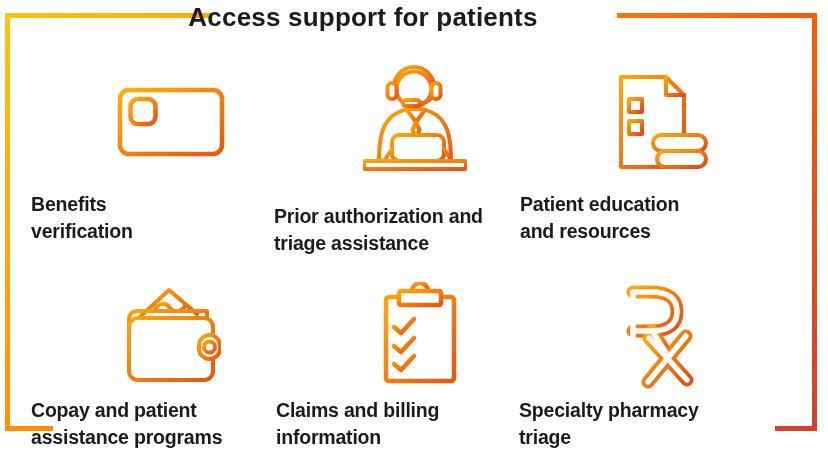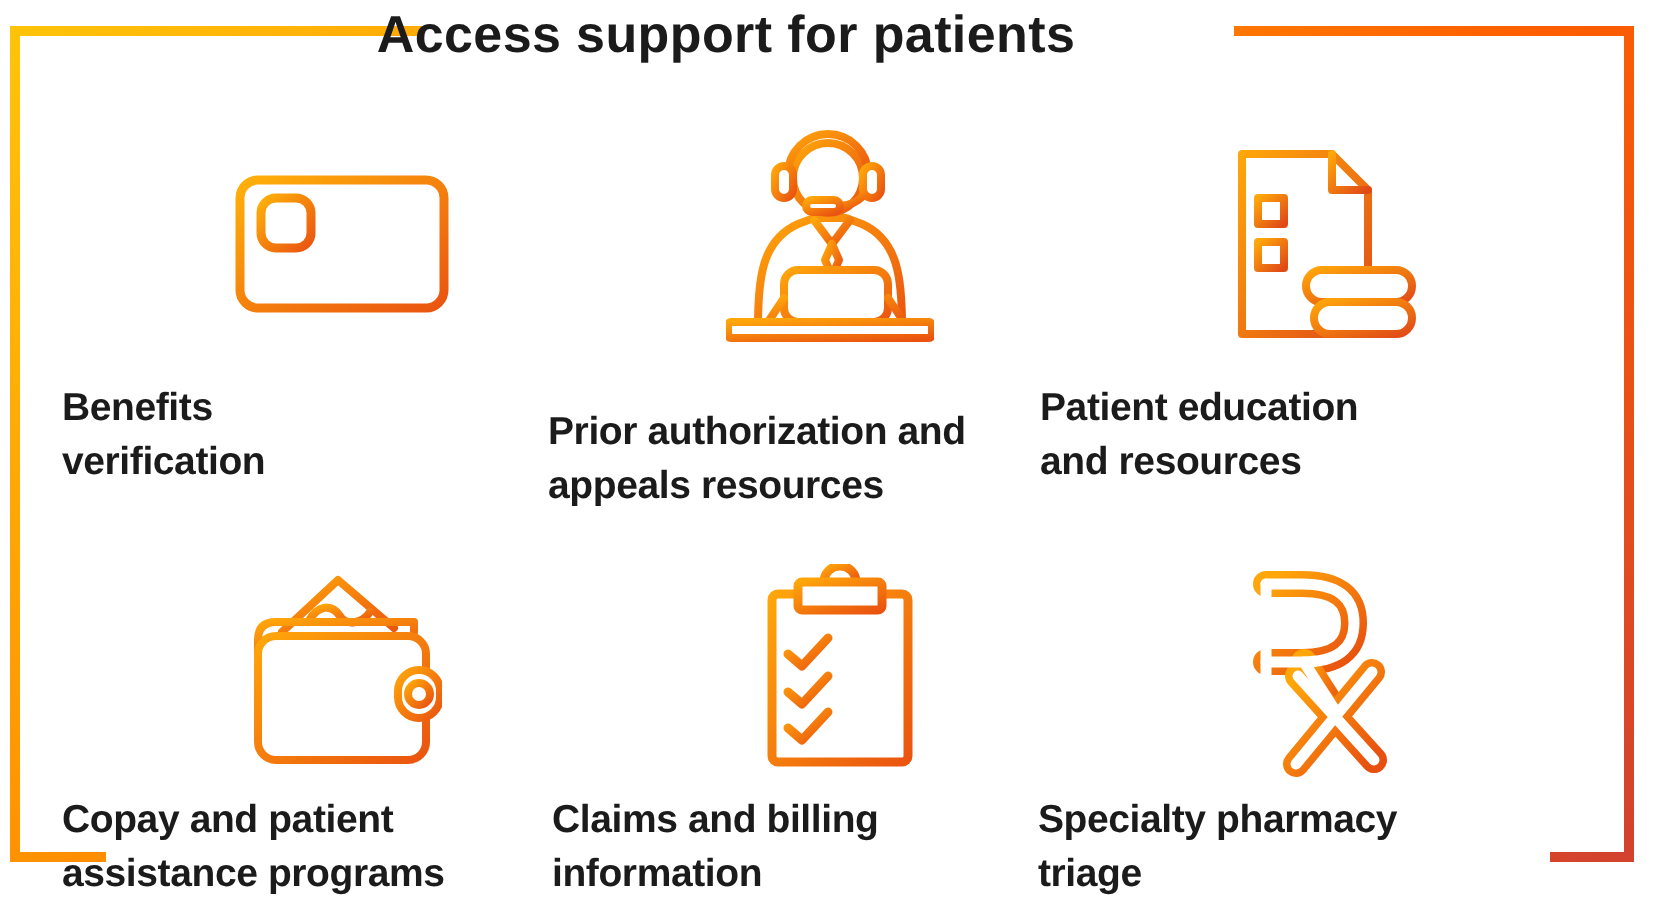--- a/index.html
+++ b/index.html
@@ -137,21 +137,21 @@
       <path d="M69,53 L31,99"></path>
     </g>
   </svg>
 
   <div class="label" style="left:31px;top:191px;">
     <span>Benefits</span><br>
     <span>verification</span>
   </div>
   <div class="label" style="left:274px;top:191px;margin-top:12px;">
     <span>Prior authorization and</span><br>
-    <span>appeals resources</span>
+    <span>triage assistance</span>
   </div>
   <div class="label" style="left:31px;top:397px;">
     <span>Copay and patient</span><br>
     <span>assistance programs</span>
   </div>
 
   <div class="label" style="left:520px;top:191px;">
     <span>Patient education</span><br>
     <span>and resources</span>
   </div>

